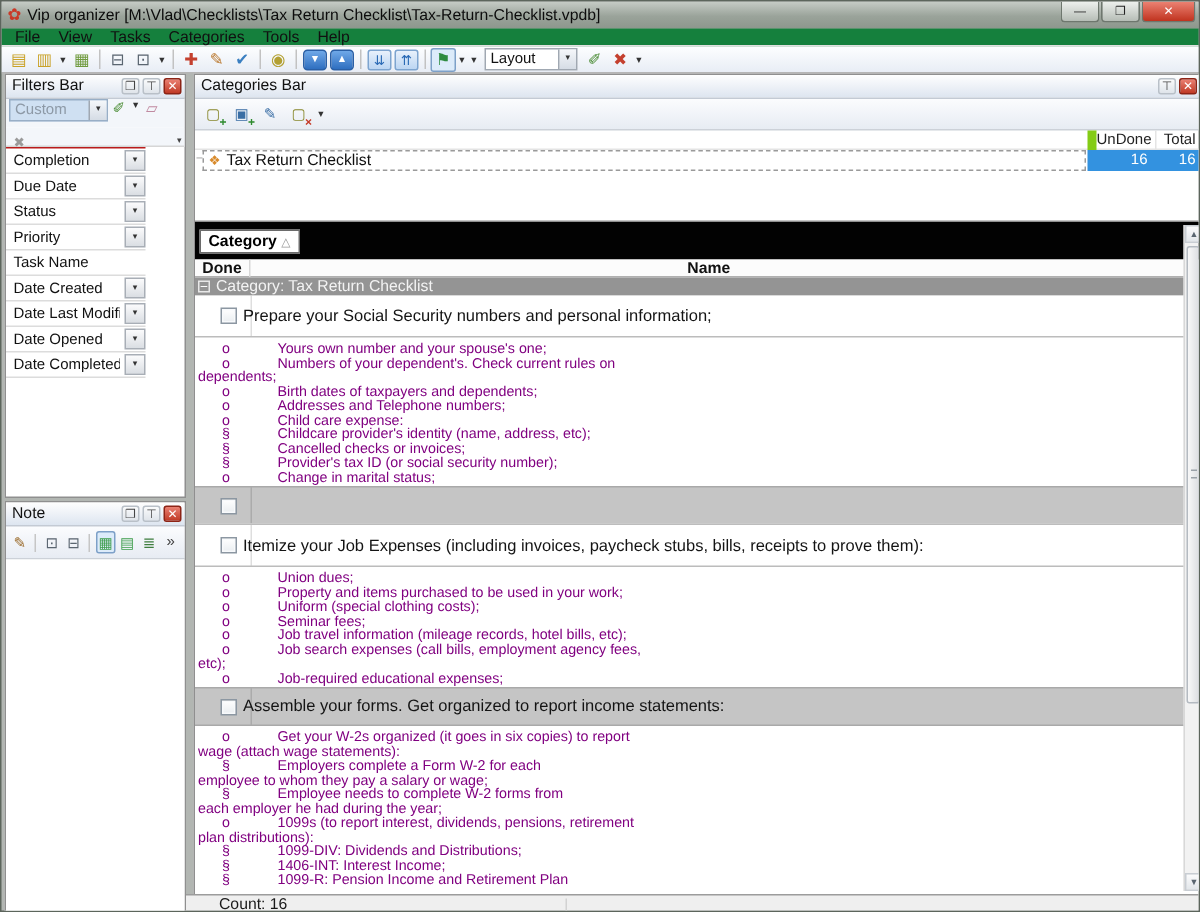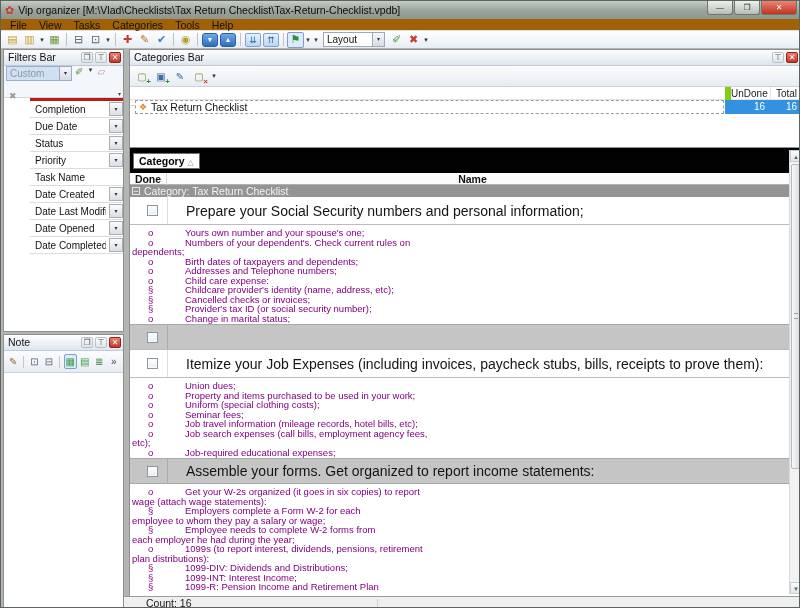--- a/index.html
+++ b/index.html
@@ -11,21 +11,21 @@
   #titlebar { position:absolute; left:0; top:0; width:800px; height:18px;
     background:linear-gradient(#c6ccc6,#9aa39a 55%,#8d978d); display:flex; align-items:center; padding-left:4px; gap:4px; }
   .app-icon { font-size:11px; color:#c93a28; line-height:18px; }
   .title-text { font-size:10.5px; color:#0c0c0c; white-space:nowrap; }
   .win-buttons { position:absolute; right:4px; top:0; display:flex; gap:1px; }
   .win-btn { width:26px; height:14px; font-size:8px; text-align:center; line-height:13px;
     background:linear-gradient(#eef1ee,#b6bdb6); border:1px solid #6e776e; border-top:none; border-radius:0 0 3px 3px; color:#222; }
   .win-btn.close { width:36px; background:linear-gradient(#ec8374,#c0331f); color:#fff; }
 
   
-  #menubar { position:absolute; left:0; top:18px; width:800px; height:12px; background:#a16207;
+  #menubar { position:absolute; left:0; top:18px; width:800px; height:12px; background:#15803d;
     border-bottom:1px solid #e0e0e0; display:flex; align-items:center; padding-left:3px; font-size:10.5px; }
   .menu-item { padding:0 6px; line-height:12px; }
   #toolbar { position:absolute; left:0; top:30px; width:800px; height:18px;
     background:linear-gradient(#fdfeff,#e8edf5); border-bottom:1px solid #b5b5b5; display:flex; align-items:center; padding-left:3px; }
   .tbtn { width:17px; height:16px; display:flex; align-items:center; justify-content:center; font-size:11px; position:relative; border:1px solid transparent; }
   .tbtn.blue { width:16px; height:14px; background:linear-gradient(#6fa8e8,#2f6fc0); border:1px solid #2a5fa5; border-radius:3px; color:#fff; font-size:7px; margin:0 1px; }
   .tbtn.blue2 { width:16px; height:14px; background:linear-gradient(#e8f1fb,#bcd6f2); border:1px solid #7da4cf; border-radius:2px; color:#2a6ab5; font-size:9px; margin:0 1px; }
   .tbtn.active { border:1px solid #7da0c8; background:#dcebfa; border-radius:2px; }
   .tsep { width:1px; height:13px; background:#c2c2c2; margin:0 3px; }
   .tdd { width:8px; font-size:7px; color:#333; text-align:center; }
@@ -45,21 +45,21 @@
 
   
   #filters-panel { left:2px; top:48px; width:121px; height:283px; }
   .f-row1 { height:19px; display:flex; gap:3px; padding:0 2px; background:#f3f6fa; }
   .custom-combo { width:66px; height:15px; background:#cfe0f2; border:1px solid #98aec6; color:#8d99a6;
     font-size:10px; line-height:13px; padding:0 3px; position:relative; }
   .f-mini { font-size:10px; }
   .f-row2 { height:13px; background:#f3f6fa; border-bottom:1px solid #d6d6d6; position:relative; padding-left:5px; }
   .f-x { font-size:9px; color:#9a9a9a; line-height:12px; }
   .f-ov { position:absolute; right:2px; bottom:0; font-size:6px; color:#444; }
-  #filter-rows { margin-left:26px; width:93px; border-top:3px solid #b91c1c; }
+  #filter-rows { width:93px; border-top:1px solid #b91c1c; }
   .f-filter-row { height:17px; border-bottom:1px solid #dcdcdc; position:relative; display:flex; align-items:center; }
   .f-label { font-size:10px; padding-left:5px; width:76px; white-space:nowrap; overflow:hidden; }
   .f-dd { position:absolute; right:0; top:1px; width:14px; height:14px; background:linear-gradient(#fbfbfc,#dadee3);
     border:1px solid #a8aeb6; font-size:6px; text-align:center; line-height:13px; color:#333; }
 
   
   #note-panel { left:2px; top:333px; width:121px; height:275px; }
   .n-toolbar { height:22px; display:flex; align-items:center; gap:2px; padding:0 3px;
     background:linear-gradient(#fbfcfe,#e7ecf3); border-bottom:1px solid #ccd1d8; }
   .n-btn { width:15px; height:15px; display:flex; align-items:center; justify-content:center; font-size:10px; border:1px solid transparent; }
@@ -99,21 +99,21 @@
   .group-row { position:absolute; left:0; top:37px; width:660px; height:12px; background:#949494; color:#f3f3f3;
     font-size:10.5px; line-height:12px; padding-left:14px; }
   .collapse-box { position:absolute; left:2px; top:2px; width:8px; height:8px; border:1px solid #e8e8e8;
     color:#fff; font-size:9px; line-height:6px; text-align:center; }
   #task-rows { position:absolute; left:0; top:49px; width:660px; height:399px; overflow:hidden; }
   .task-row { position:relative; display:flex; align-items:center; border-bottom:1px solid #bcbcbc; border-top:1px solid #bcbcbc; margin-top:-1px; height:29px; background:#fff; }
   .task-row.shade { background:#c5c5c5; height:26px; border-color:#a9a9a9; }
   .task-row::before { content:""; position:absolute; left:37px; top:0; bottom:0; width:1px; background:rgba(0,0,0,0.13); }
   .cbx { width:11px; height:11px; margin-left:17px; border:1px solid #8c97a2; background:linear-gradient(#ffffff,#e9edf0);
     box-shadow:inset 0 0 0 1px #f7f9fb; flex:none; }
-  .task-text { font-size:14px; margin-left:28px; color:#141414; white-space:nowrap; overflow:hidden; }
+  .task-text { font-size:11px; margin-left:4px; color:#141414; white-space:nowrap; overflow:hidden; }
   .note-block { padding:3px 0 2px 0; background:#fff; }
   .nline { position:relative; padding-left:55px; font-size:9.5px; line-height:9.5px; color:#800080; white-space:nowrap; }
   .nline .b { position:absolute; left:18px; }
   .nline.cont { padding-left:2px; }
 
   
   .vscroll { position:absolute; right:0; top:2px; width:12px; height:444px; background:#f2f2f2; border-left:1px solid #d8d8d8; z-index:5; }
   .vs-btn { position:absolute; left:0; width:12px; height:12px; font-size:6px; color:#5a6570; text-align:center; line-height:12px;
     background:linear-gradient(#fbfbfc,#e2e6ea); border:1px solid #c8cdd3; }
   .vs-up { top:0; } .vs-down { bottom:0; }
@@ -420,21 +420,21 @@
         <div class="note-block">
           <div class="nline"><span class="b">o</span><span class="t">Get your W-2s organized (it goes in six copies) to report</span></div>
           <div class="nline cont"><span class="t">wage (attach wage statements):</span></div>
           <div class="nline"><span class="b">§</span><span class="t">Employers complete a Form W-2 for each</span></div>
           <div class="nline cont"><span class="t">employee to whom they pay a salary or wage;</span></div>
           <div class="nline"><span class="b">§</span><span class="t">Employee needs to complete W-2 forms from</span></div>
           <div class="nline cont"><span class="t">each employer he had during the year;</span></div>
           <div class="nline"><span class="b">o</span><span class="t">1099s (to report interest, dividends, pensions, retirement</span></div>
           <div class="nline cont"><span class="t">plan distributions):</span></div>
           <div class="nline"><span class="b">§</span><span class="t">1099-DIV: Dividends and Distributions;</span></div>
-          <div class="nline"><span class="b">§</span><span class="t">1099-INT: Interest Income;</span></div>
+          <div class="nline"><span class="b">§</span><span class="t">1406-INT: Interest Income;</span></div>
           <div class="nline"><span class="b">§</span><span class="t">1099-R: Pension Income and Retirement Plan</span></div>
         </div>
       </div>
     <div class="vscroll">
       <div class="vs-btn vs-up">▲</div>
       <div class="vs-thumb">
           <div class="vs-grip"></div>
         </div>
       <div class="vs-btn vs-down">▼</div>
     </div>

